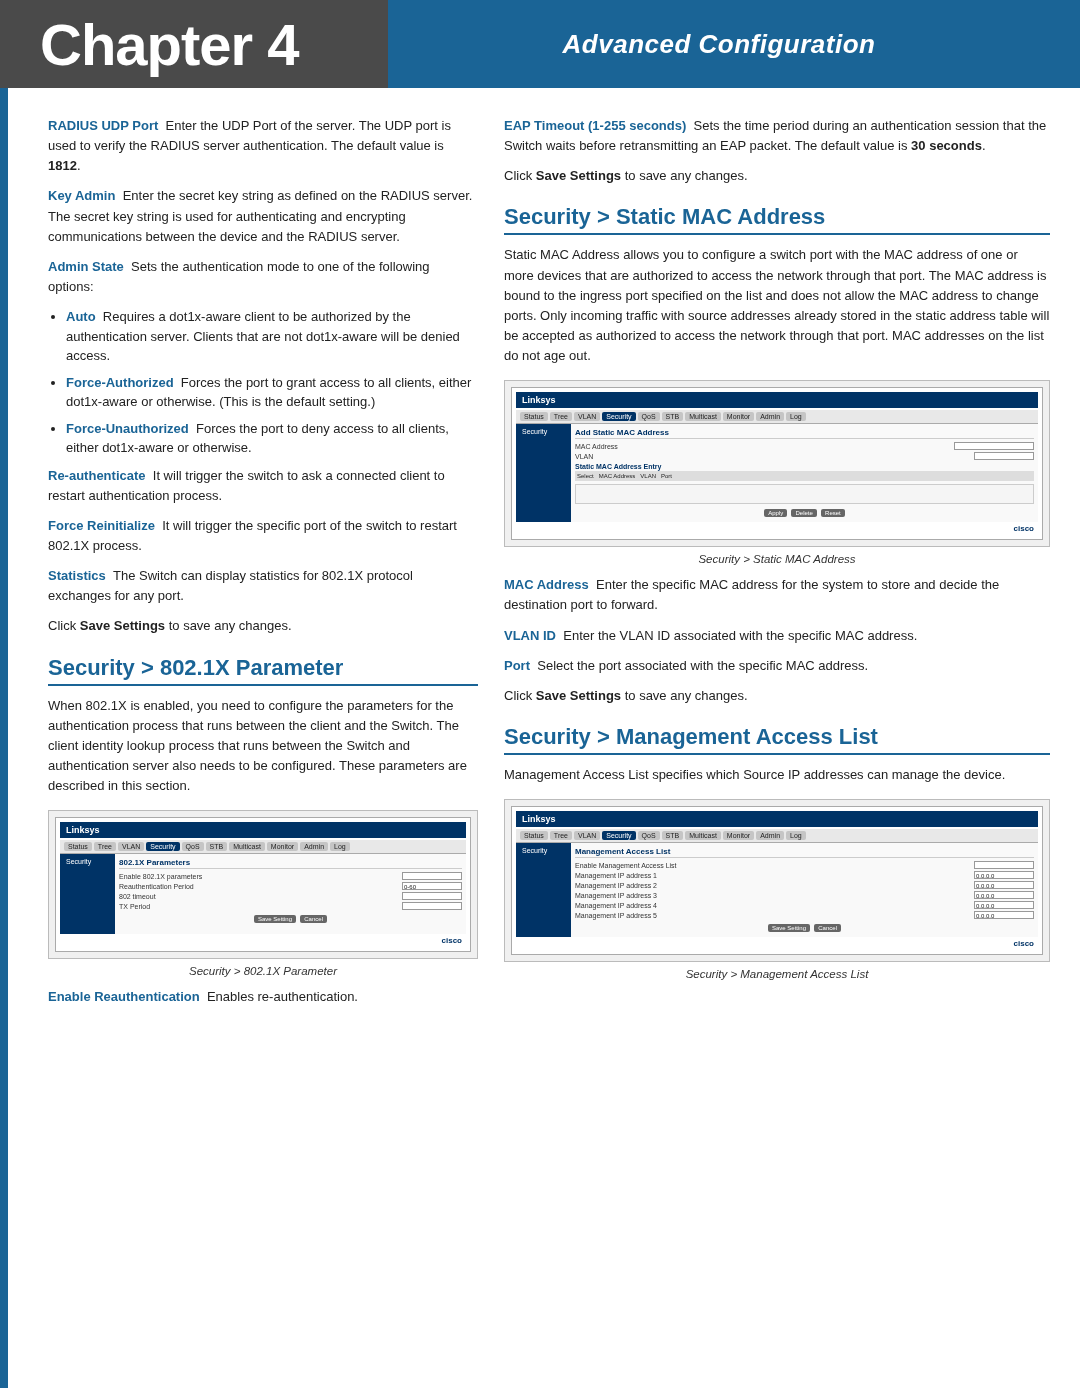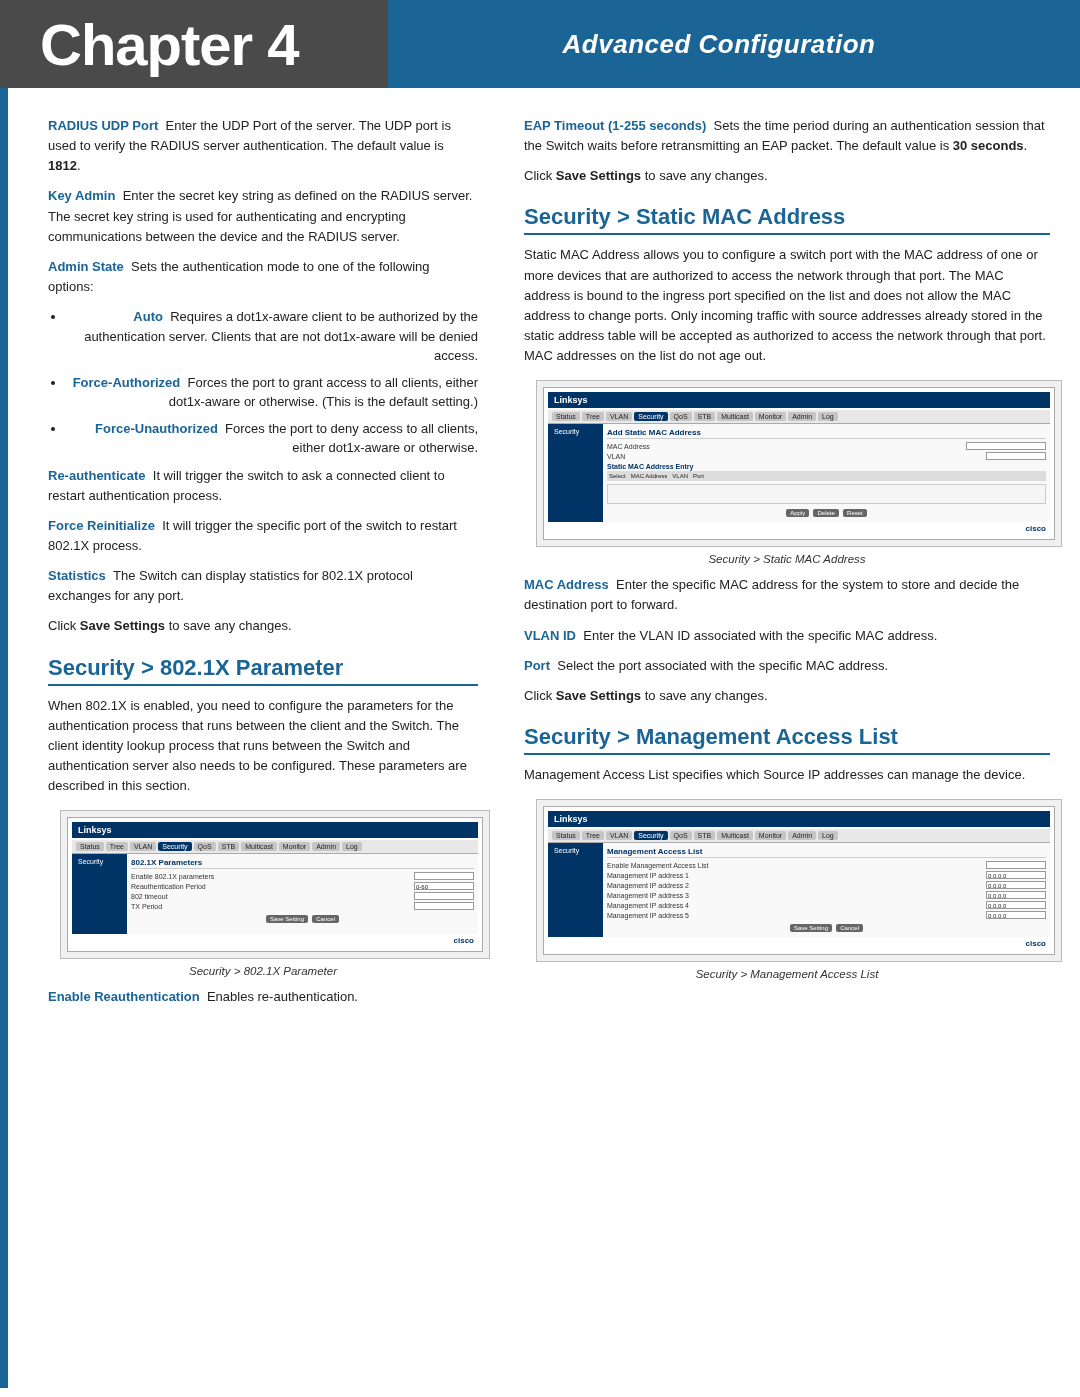--- a/index.html
+++ b/index.html
@@ -45,21 +45,21 @@
       font-weight: bold;
       color: #fff;
       font-style: italic;
       letter-spacing: 0.5px;
     }
 
     
     .content {
       display: flex;
       padding: 28px 30px 20px 40px;
-      gap: 46px;
+      gap: 26px;
     }
 
     
     .col-left {
       width: 430px;
       flex-shrink: 0;
     }
 
     
     .col-right {
@@ -77,41 +77,40 @@
       color: #1a6496;
     }
 
     .bullet-list {
       margin: 8px 0 8px 18px;
       list-style: disc;
     }
     .bullet-list li {
       margin-bottom: 7px;
       line-height: 1.5;
-      text-align: right;
     }
     .bullet-list li .term {
       font-weight: bold;
       color: #1a6496;
     }
 
     .section-heading {
       font-size: 22px;
       font-weight: bold;
       color: #1a6496;
       border-bottom: 2px solid #1a6496;
       margin: 18px 0 10px 0;
       padding-bottom: 3px;
     }
 
     
     .screenshot-box {
       border: 1px solid #bbb;
       background: #f0f0f0;
-      margin: 14px 0 6px 12px;
+      margin: 14px 0 6px 0;
       padding: 6px;
       width: 100%;
     }
     .screenshot-caption {
       text-align: center;
       font-size: 11.5px;
       color: #333;
       margin-bottom: 10px;
       font-style: italic;
     }

